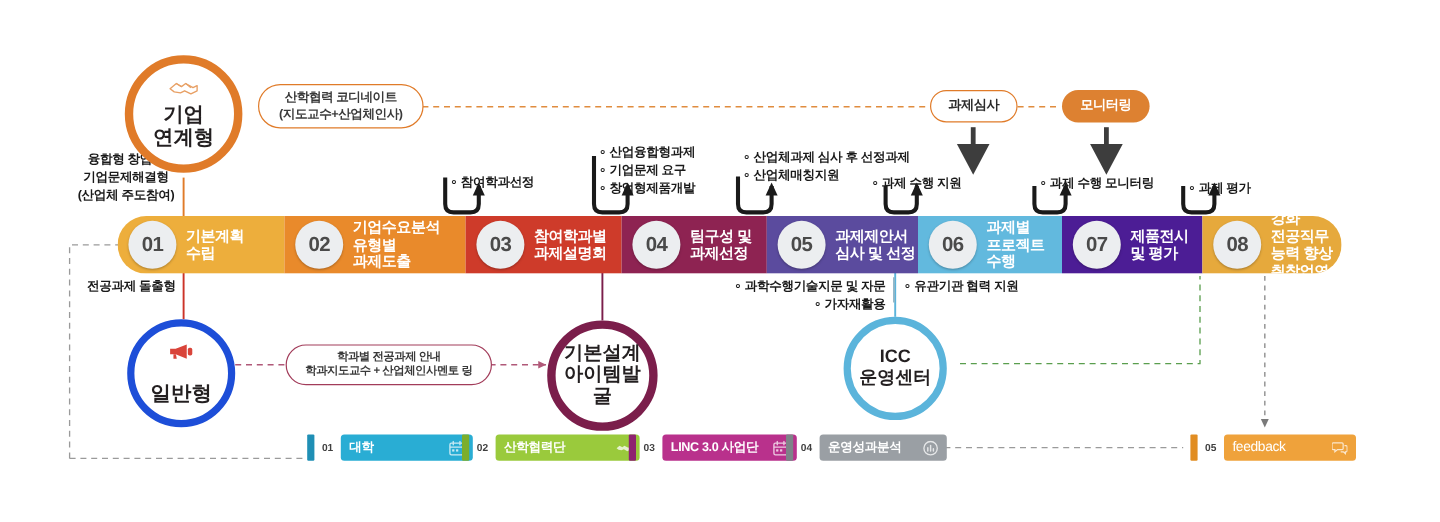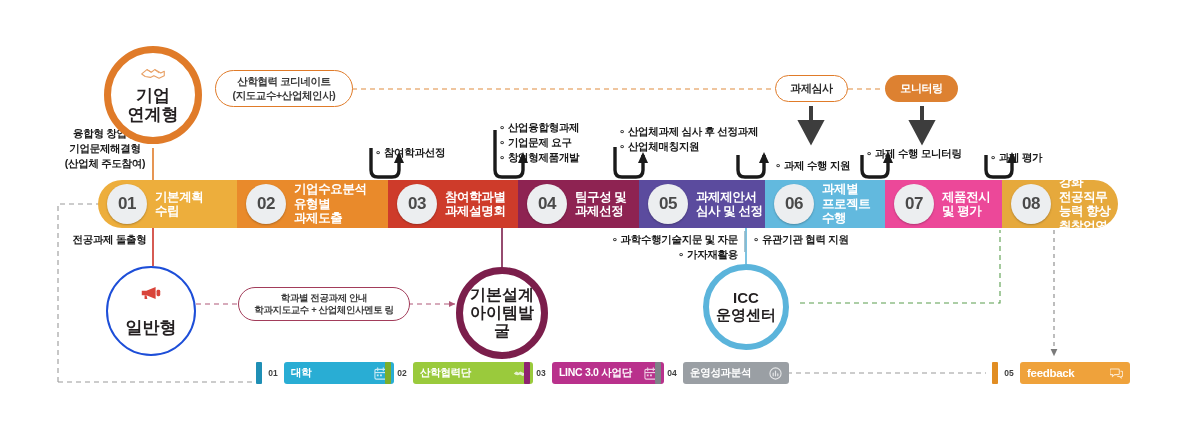--- a/index.html
+++ b/index.html
@@ -231,21 +231,21 @@
       <div class="seg-num">05</div>
       <div class="seg-txt">과제제안서
 심사 및 선정</div>
     </div>
     <div class="seg" style="width:120px;background:#62B9DE;">
       <div class="seg-num">06</div>
       <div class="seg-txt">과제별
 프로젝트
 수행</div>
     </div>
-    <div class="seg" style="width:117px;background:#ec4899;">
+    <div class="seg" style="width:117px;background:#4c1d95;">
       <div class="seg-num">07</div>
       <div class="seg-txt">제품전시
 및 평가</div>
     </div>
     <div class="seg" style="width:116px;background:#E6A93C;">
       <div class="seg-num">08</div>
       <div class="seg-txt">실무능력 강화
 전공직무능력 향상
 취창업연계</div>
     </div>
@@ -255,21 +255,21 @@
     <span style="display:block;margin-bottom:1px;">
       <svg width="26" height="15" viewBox="0 0 30 17" xmlns="http://www.w3.org/2000/svg">
         <path d="M2 9 L8 4 L13 7 L17 4 L24 8 L28 6 L28 11 L22 14 L16 11 L12 13 L6 12 z" fill="none" stroke="#E8A065" stroke-width="1.3" stroke-linejoin="round"></path>
         <path d="M8 4 L13 7 M17 4 L22 8" fill="none" stroke="#E8A065" stroke-width="1.1"></path>
       </svg>
     </span>
     <span class="tc-label">기업
 연계형</span>
   </div>
 
-  <div class="type-circle" style="left:106px;top:266px;width:90px;height:90px;border:2px solid #1d4ed8;font-size:17px;gap:12px;">
+  <div class="type-circle" style="left:106px;top:266px;width:90px;height:90px;border:6px solid #1d4ed8;font-size:17px;gap:12px;">
     <span style="display:block;margin-bottom:2px;">
       <svg width="24" height="14" viewBox="0 0 26 15" xmlns="http://www.w3.org/2000/svg">
         <path d="M3 5 L3 10 L8 10 L18 14 L18 1 L8 5 z" fill="#D9443A"></path>
         <rect x="19" y="4" width="4" height="7" rx="1.6" fill="#D9443A"></rect>
         <path d="M6 10 L6 14 L9 14 L8.2 10 z" fill="#D9443A"></path>
       </svg>
     </span>
     <span class="tc-label">일반형</span>
   </div>
 
@@ -313,21 +313,21 @@
 
   <div class="note bold" style="left:375px;top:145px;">∘ 참여학과선정</div>
 
   <div class="note bold" style="left:499px;top:120px;">∘ 산업융합형과제
 ∘ 기업문제 요구
 ∘ 창업형제품개발</div>
 
   <div class="note bold" style="left:619px;top:124px;">∘ 산업체과제 심사 후 선정과제
 ∘ 산업체매칭지원</div>
 
-  <div class="note bold" style="left:775px;top:146px;margin-top:12px;">∘ 과제 수행 지원</div>
+  <div class="note bold" style="left:726px;top:146px;">∘ 과제 수행 지원</div>
 
   <div class="note bold" style="left:866px;top:146px;">∘ 과제 수행 모니터링</div>
 
   <div class="note bold" style="left:990px;top:150px;">∘ 과제 평가</div>
 
   <div class="note bold right" style="left:600px;top:232px;width:138px;">∘ 과학수행기술지문 및 자문
 ∘ 가자재활용</div>
 
   <div class="note bold" style="left:753px;top:232px;text-align:center;">∘ 유관기관 협력 지원</div>
 
@@ -389,21 +389,21 @@
           <path d="M4.5 9.5 L4.5 6.5 M7 9.5 L7 4.5 M9.5 9.5 L9.5 7.5" stroke="#fff" stroke-width="1.3" stroke-linecap="round"></path>
         </svg>
       </span>
     </div>
   </div>
 
   <div class="strip-item" style="left:992px;">
     <div class="strip-tab" style="background:#E18D22;"></div>
     <div class="strip-num">05</div>
     <div class="strip-body" style="background:#EFA23B;width:96px;">
-      <span class="strip-label" style="font-weight:bold;font-size:11.5px;">feedback</span>
+      <span class="strip-label" style="font-weight:normal;font-size:11.5px;">feedback</span>
       <span class="strip-ico">
         <svg viewBox="0 0 14 14" xmlns="http://www.w3.org/2000/svg">
           <path d="M1 2.2 h8 a1 1 0 0 1 1 1 v4 a1 1 0 0 1 -1 1 h-4 l-2.4 2 v-2 h-1.6 a1 1 0 0 1 -1 -1 v-4 a1 1 0 0 1 1 -1 z" fill="none" stroke="#fff" stroke-width="1.1"></path>
           <path d="M11.2 4.6 h1.4 a1 1 0 0 1 1 1 v3.6 a1 1 0 0 1 -1 1 h-0.6 v1.6 l-1.8 -1.6 h-2.4" fill="none" stroke="#fff" stroke-width="1.1"></path>
         </svg>
       </span>
     </div>
   </div>
 
 </div>

